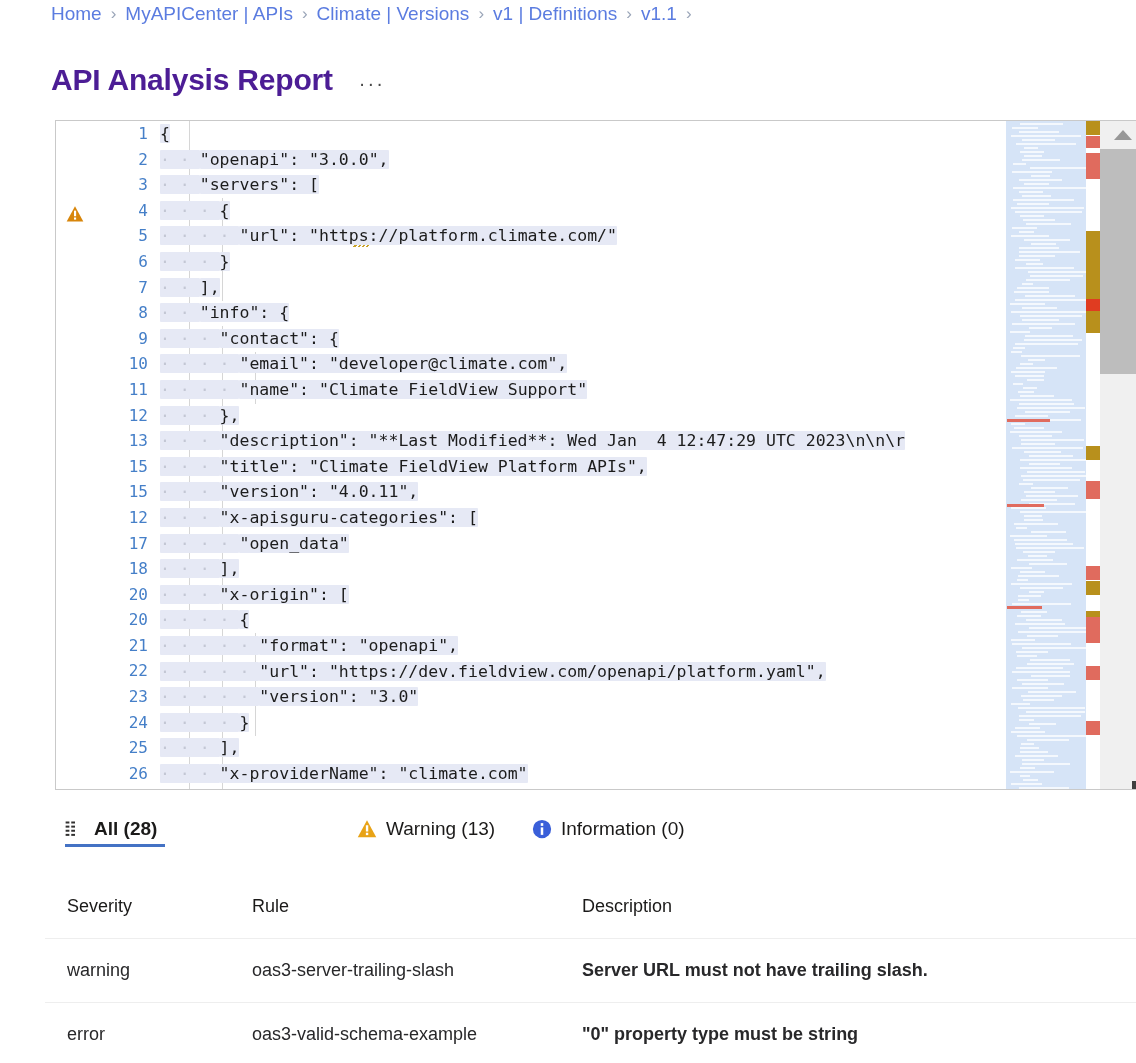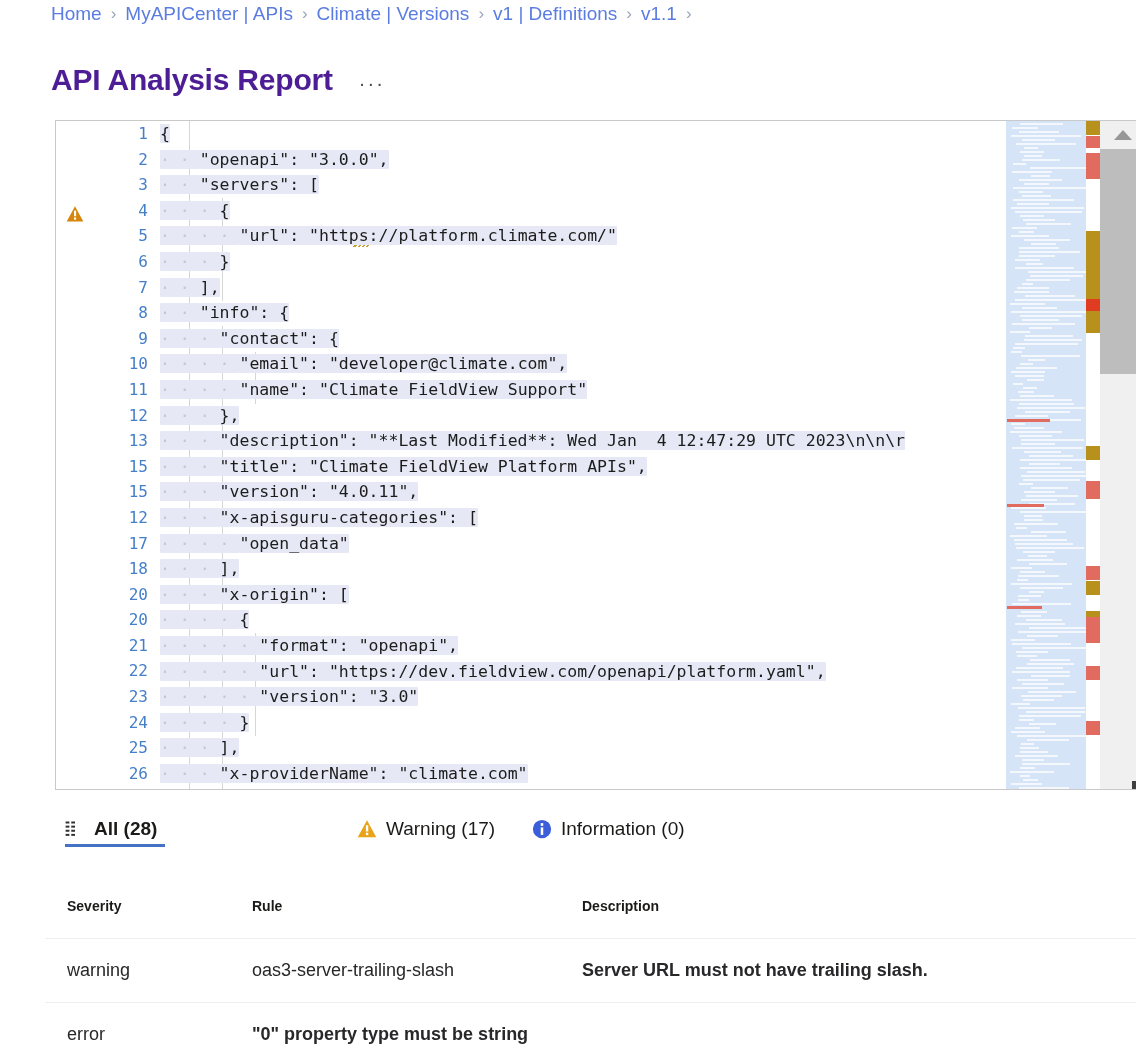--- a/index.html
+++ b/index.html
@@ -265,23 +265,23 @@
   }
   .th-row { height: 64px; }
   .td-row {
     height: 64px;
     border-top: 1px solid #eeeeee;
   }
   .col-sev { width: 185px; flex: none; }
   .col-rule { width: 330px; flex: none; }
   .col-desc { flex: 1 1 auto; font-weight: bold; }
   .th {
-    font-size: 14px;
+    font-size: 18px;
     color: #1b1a19;
-    font-weight: 700;
+    font-weight: 400;
   }
   .td {
     font-size: 18px;
     color: #28282a;
   }
 
   
   .page-scroll {
     position: absolute;
     right: 0; top: 0;
@@ -616,21 +616,21 @@
           </svg></span>
         <span class="tab-label">All (28)</span>
         <div class="tab-underline" style="width: 100px;"></div>
       </div>
       <div class="tab" style="position: absolute; left: 312px; top: 0px;">
         <span class="tab-icon"><svg viewBox="0 0 16 16" width="20" height="20">
             <path d="M8 1 L15.4 14.5 L0.6 14.5 Z" fill="#e8a317"></path>
             <rect x="7.1" y="5" width="1.9" height="5" fill="#fff"></rect>
             <rect x="7.1" y="11" width="1.9" height="1.9" fill="#fff"></rect>
           </svg></span>
-        <span class="tab-label">Warning (17)</span>
+        <span class="tab-label">Warning (13)</span>
       </div>
       <div class="tab" style="position: absolute; left: 487px; top: 0px;">
         <span class="tab-icon"><svg viewBox="0 0 16 16" width="20" height="20">
             <circle cx="8" cy="8" r="7.3" fill="#3a5fd9"></circle>
             <rect x="7" y="6.7" width="2" height="6" fill="#fff"></rect>
             <rect x="7" y="3.3" width="2" height="2.2" fill="#fff"></rect>
           </svg></span>
         <span class="tab-label">Information (0)</span>
       </div>
     </div>
@@ -642,20 +642,21 @@
       <div class="col-desc th">Description</div>
     </div>
     <div id="table-body">
         <div class="td-row">
           <div class="col-sev td">warning</div>
           <div class="col-rule td">oas3-server-trailing-slash</div>
           <div class="col-desc td">Server URL must not have trailing slash.</div>
         </div>
         <div class="td-row">
           <div class="col-sev td">error</div>
+          <div class="col-rule td">oas3-valid-schema-example</div>
           <div class="col-desc td">"0" property type must be string</div>
         </div>
       </div>
   </div>
 
   <div class="page-scroll">
     <div class="page-scroll-down">
       <svg width="18" height="11" viewBox="0 0 18 11">
         <path d="M1 1 L17 1 L9 10 Z" fill="#4a4a4a"></path>
       </svg>

